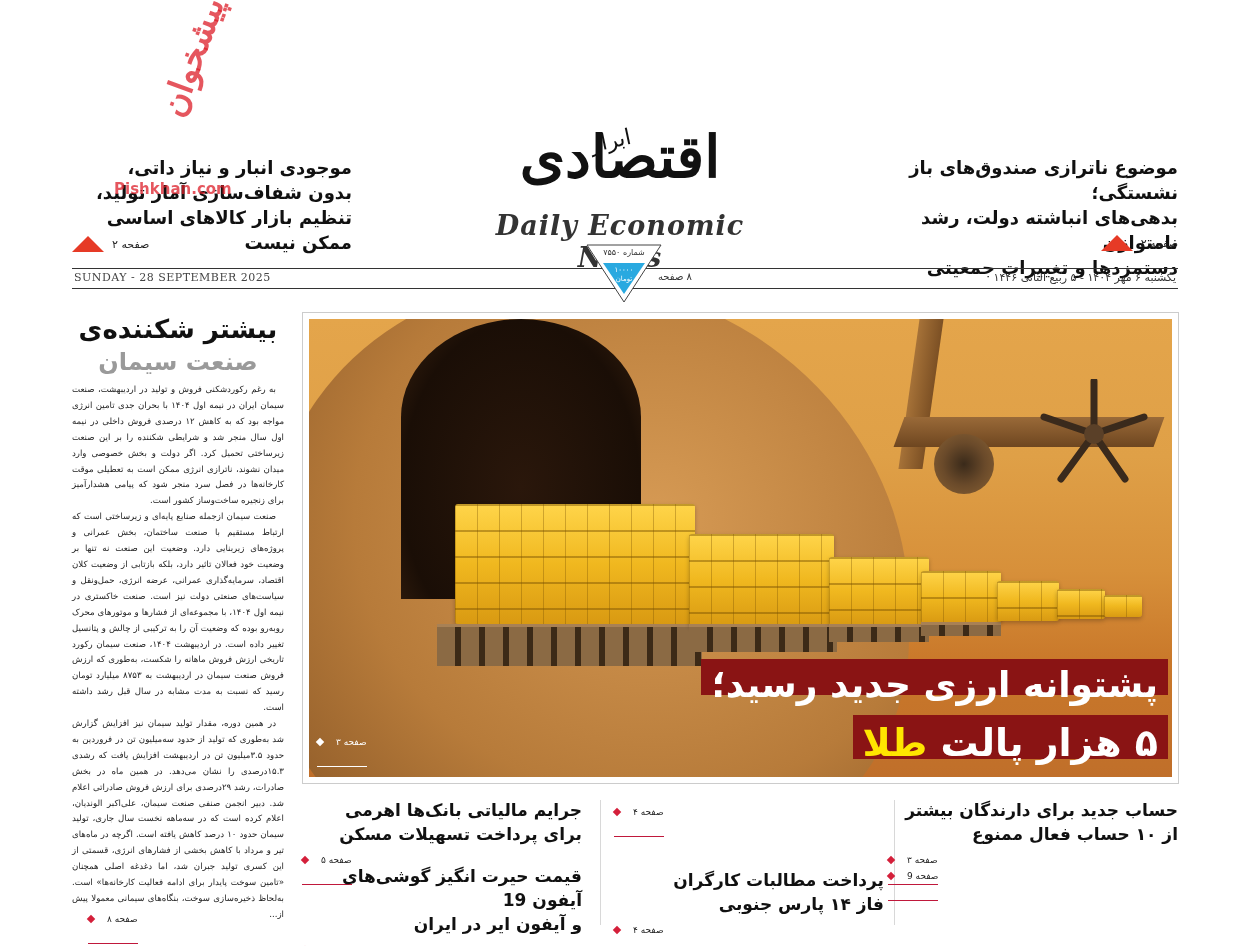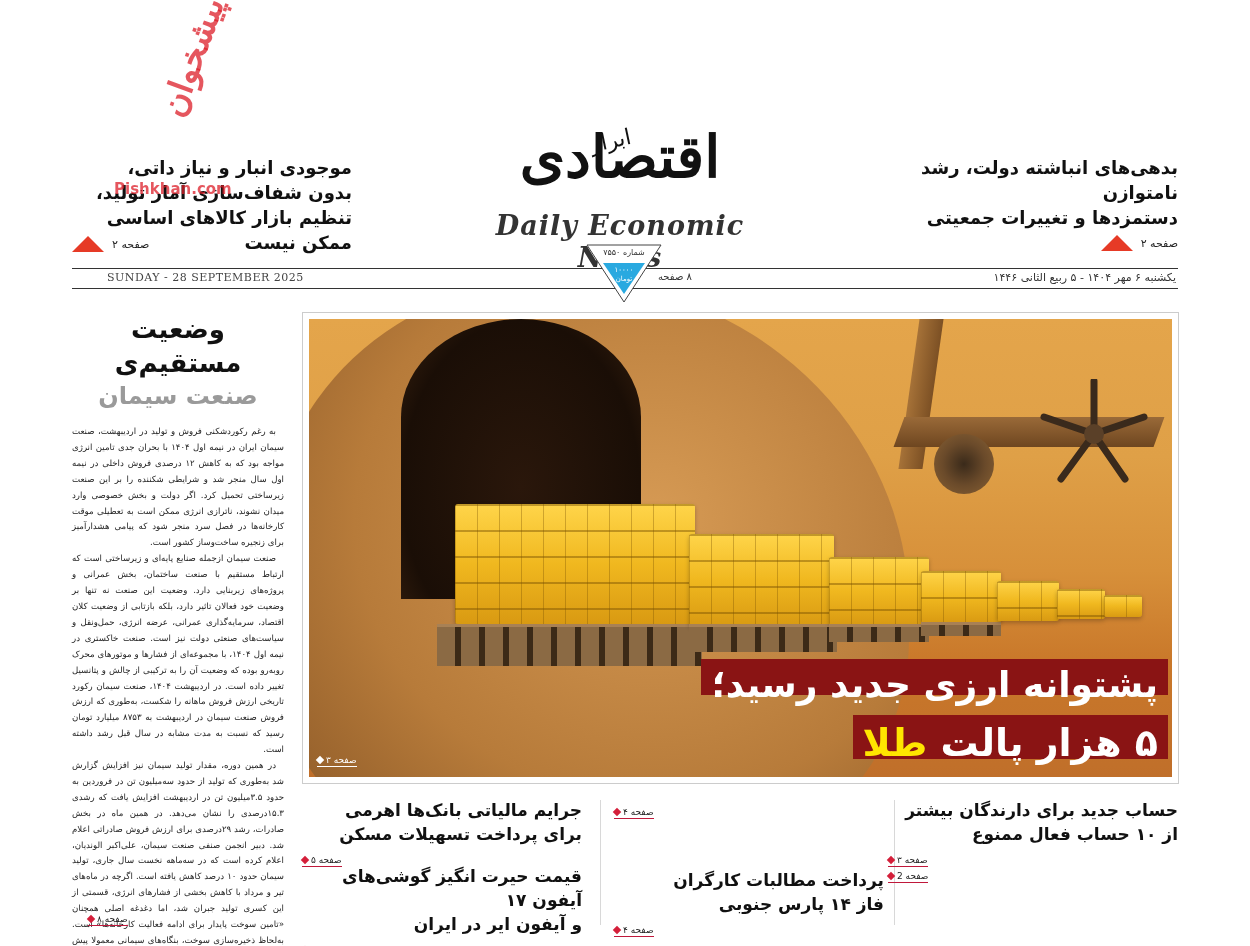--- a/index.html
+++ b/index.html
@@ -60,21 +60,21 @@
       white-space: nowrap;
     }
 
     
     .date-bar {
       position: absolute; left: 72px; top: 268px; width: 1106px; height: 21px;
       border-top: 1px solid #333; border-bottom: 1px solid #333;
     }
     .date-en {
       position: absolute; left: 2px; top: 2px; font-family: "DejaVu Serif", serif;
-      font-size: 11px; color: #444; letter-spacing: 0.5px; margin-left: 33px;
+      font-size: 11px; color: #444; letter-spacing: 0.5px;
     }
     .date-fa {
       position: absolute; right: 2px; top: 2px; font-size: 11px; color: #333; direction: rtl;
     }
     .pages-count {
       position: absolute; left: 580px; top: 2px; font-size: 10px; color: #333; direction: rtl; margin-left: 6px;
     }
     .issue-badge {
       position: absolute; left: 586px; top: 244px; width: 76px; height: 60px;
     }
@@ -91,35 +91,35 @@
     
     .left-col {
       position: absolute; left: 72px; top: 312px; width: 212px;
     }
     .left-title {
       direction: rtl; text-align: center; font-weight: bold; font-size: 26px; line-height: 34px;
       color: #111;
     }
     .left-subtitle {
       direction: rtl; text-align: center; font-weight: bold; font-size: 24px; line-height: 32px;
-      color: #9a9a9a; margin-bottom: 12px;
+      color: #9a9a9a; margin-bottom: 4px;
     }
     .left-body p {
       direction: rtl; text-align: justify; text-align-last: right;
       font-family: "DejaVu Serif", serif; font-size: 8.6px; line-height: 15.9px; color: #222;
       text-indent: 8px;
     }
     .left-ref {
       position: absolute; left: 88px; top: 907px; text-align: center;
     }
 
     
     .page-ref {
-      display: inline-flex; align-items: center; gap: 3px; direction: rtl;
-      font-size: 9px; color: #222; border-bottom: 1px solid #c0183b; padding-bottom: 1px;
+      display: inline-flex; align-items: center; gap: 13px; direction: rtl;
+      font-size: 9px; color: #222; border-bottom: 1px solid #c0183b; padding-bottom: 19px;
     }
     .page-ref .dot {
       width: 6px; height: 6px; background: #d41f3a; transform: rotate(45deg); display: inline-block;
     }
     .page-ref.light { color: #fff; border-bottom-color: #fff; }
     .page-ref.light .dot { background: #fff; }
 
     
     .hero-frame {
       position: absolute; left: 302px; top: 312px; width: 877px; height: 472px;
@@ -192,20 +192,21 @@
 </head>
 <body>
 
 <div class="masthead-logo">
   <div class="logo-fa-small">ابرار</div>
   <div class="logo-fa-main">اقتصادی</div>
   <div class="logo-en">Daily Economic News</div>
 </div>
 
 <div class="top-headline right">
+  <div>موضوع ناترازی صندوق‌های باز نشستگی؛</div>
   <div>بدهی‌های انباشته دولت، رشد نامتوازن</div>
   <div>دستمزدها و تغییرات جمعیتی</div>
 </div>
 <div class="page-ref-big right">
   <span>صفحه ۲</span>
   <span class="tri"></span>
 </div>
 
 <div class="top-headline left">
   <div>موجودی انبار و نیاز داتی،</div>
@@ -233,21 +234,21 @@
     <polygon points="17,19 59,19 38,50" fill="#29a9e0"></polygon>
   </svg>
   <div class="issue-number">شماره ۷۵۵۰</div>
   <div class="issue-price">
     <div>۱۰۰۰۰</div>
     <div>تومان</div>
   </div>
 </div>
 
 <div class="left-col">
-  <div class="left-title">وضعیت مستقیم‌ی</div>
+  <div class="left-title">بیشتر شکننده‌ی</div>
   <div class="left-subtitle">صنعت سیمان</div>
   <div class="left-body">
     <p>به رغم رکوردشکنی فروش و تولید در اردیبهشت، صنعت سیمان ایران در نیمه اول ۱۴۰۴ با بحران جدی تامین انرژی مواجه بود که به کاهش ۱۲ درصدی فروش داخلی در نیمه اول سال منجر شد و شرایطی شکننده را بر این صنعت زیرساختی تحمیل کرد. اگر دولت و بخش خصوصی وارد میدان نشوند، ناترازی انرژی ممکن است به تعطیلی موقت کارخانه‌ها در فصل سرد منجر شود که پیامی هشدارآمیز برای زنجیره ساخت‌وساز کشور است.</p>
     <p>صنعت سیمان ازجمله صنایع پایه‌ای و زیرساختی است که ارتباط مستقیم با صنعت ساختمان، بخش عمرانی و پروژه‌های زیربنایی دارد. وضعیت این صنعت نه تنها بر وضعیت خود فعالان تاثیر دارد، بلکه بازتابی از وضعیت کلان اقتصاد، سرمایه‌گذاری عمرانی، عرضه انرژی، حمل‌ونقل و سیاست‌های صنعتی دولت نیز است. صنعت خاکستری در نیمه اول ۱۴۰۴، با مجموعه‌ای از فشارها و موتورهای محرک روبه‌رو بوده که وضعیت آن را به ترکیبی از چالش و پتانسیل تغییر داده است. در اردیبهشت ۱۴۰۴، صنعت سیمان رکورد تاریخی ارزش فروش ماهانه را شکست، به‌طوری که ارزش فروش صنعت سیمان در اردیبهشت به ۸۷۵۳ میلیارد تومان رسید که نسبت به مدت مشابه در سال قبل رشد داشته است.</p>
     <p>در همین دوره، مقدار تولید سیمان نیز افزایش گزارش شد به‌طوری که تولید از حدود سه‌میلیون تن در فروردین به حدود ۳.۵میلیون تن در اردیبهشت افزایش یافت که رشدی ۱۵.۳درصدی را نشان می‌دهد. در همین ماه در بخش صادرات، رشد ۲۹درصدی برای ارزش فروش صادراتی اعلام شد. دبیر انجمن صنفی صنعت سیمان، علی‌اکبر الوندیان، اعلام کرده است که در سه‌ماهه نخست سال جاری، تولید سیمان حدود ۱۰ درصد کاهش یافته است. اگرچه در ماه‌های تیر و مرداد با کاهش بخشی از فشارهای انرژی، قسمتی از این کسری تولید جبران شد، اما دغدغه اصلی همچنان «تامین سوخت پایدار برای ادامه فعالیت کارخانه‌ها» است. به‌لحاظ ذخیره‌سازی سوخت، بنگاه‌های سیمانی معمولا پیش از...</p>
   </div>
 </div>
 <div class="left-ref">
   <span class="page-ref">
     <span>صفحه ۸</span>
@@ -308,21 +309,21 @@
     <div>از ۱۰ حساب فعال ممنوع</div>
   </div>
   <div class="story-ref-wrap"><span class="page-ref">
         <span>صفحه ۳</span>
         <span class="dot"></span>
       </span></div>
 </div>
 
 <div class="story" style="right:72px; top:862px; width:290px;">
   <div class="story-ref-wrap"><span class="page-ref">
-        <span>صفحه 2</span>
+        <span>صفحه 9</span>
         <span class="dot"></span>
       </span></div>
 </div>
 
 <div class="story" style="right:366px; top:798px; width:270px;">
   <div class="story-ref-wrap"><span class="page-ref">
         <span>صفحه ۴</span>
         <span class="dot"></span>
       </span></div>
 </div>
@@ -344,20 +345,20 @@
     <div>برای پرداخت تسهیلات مسکن</div>
   </div>
   <div class="story-ref-wrap"><span class="page-ref">
         <span>صفحه ۵</span>
         <span class="dot"></span>
       </span></div>
 </div>
 
 <div class="story" style="right:668px; top:864px; width:280px;">
   <div class="story-title">
-    <div>قیمت حیرت انگیز گوشی‌های آیفون ۱۷</div>
+    <div>قیمت حیرت انگیز گوشی‌های آیفون 19</div>
     <div>و آیفون ایر در ایران</div>
   </div>
   <div class="story-ref-wrap"><span class="page-ref">
         <span>صفحه ۷</span>
         <span class="dot"></span>
       </span></div>
 </div>
 
 </body></html>

